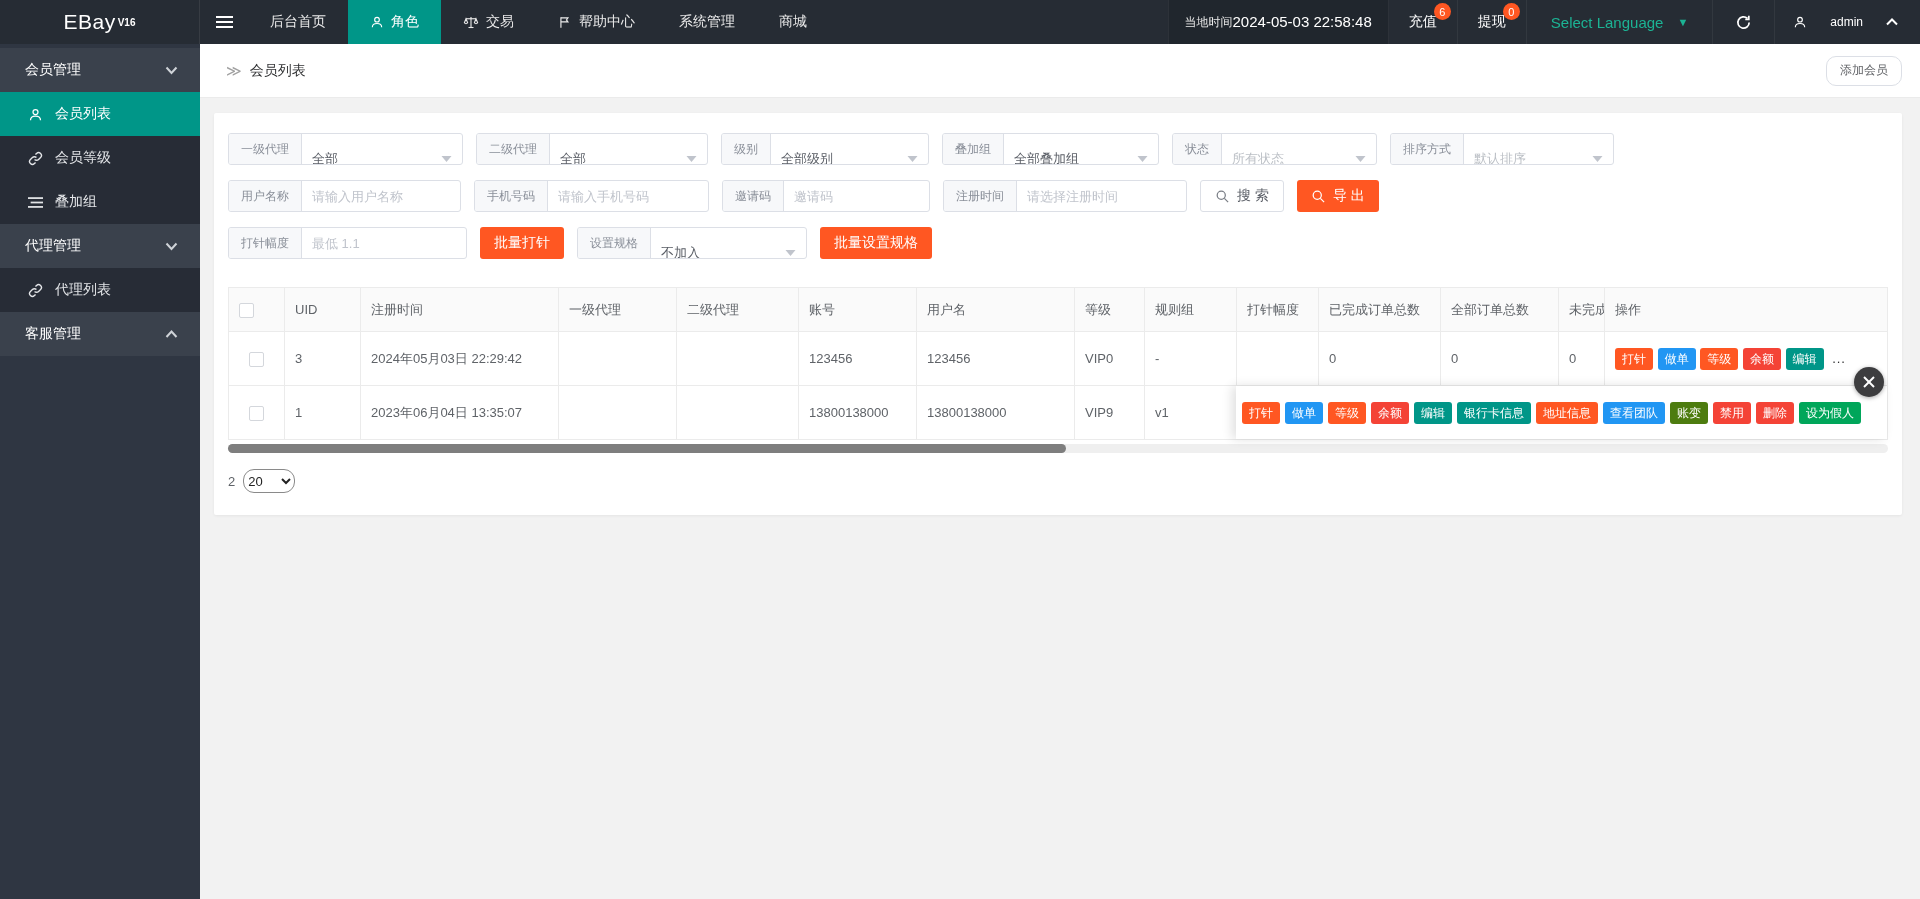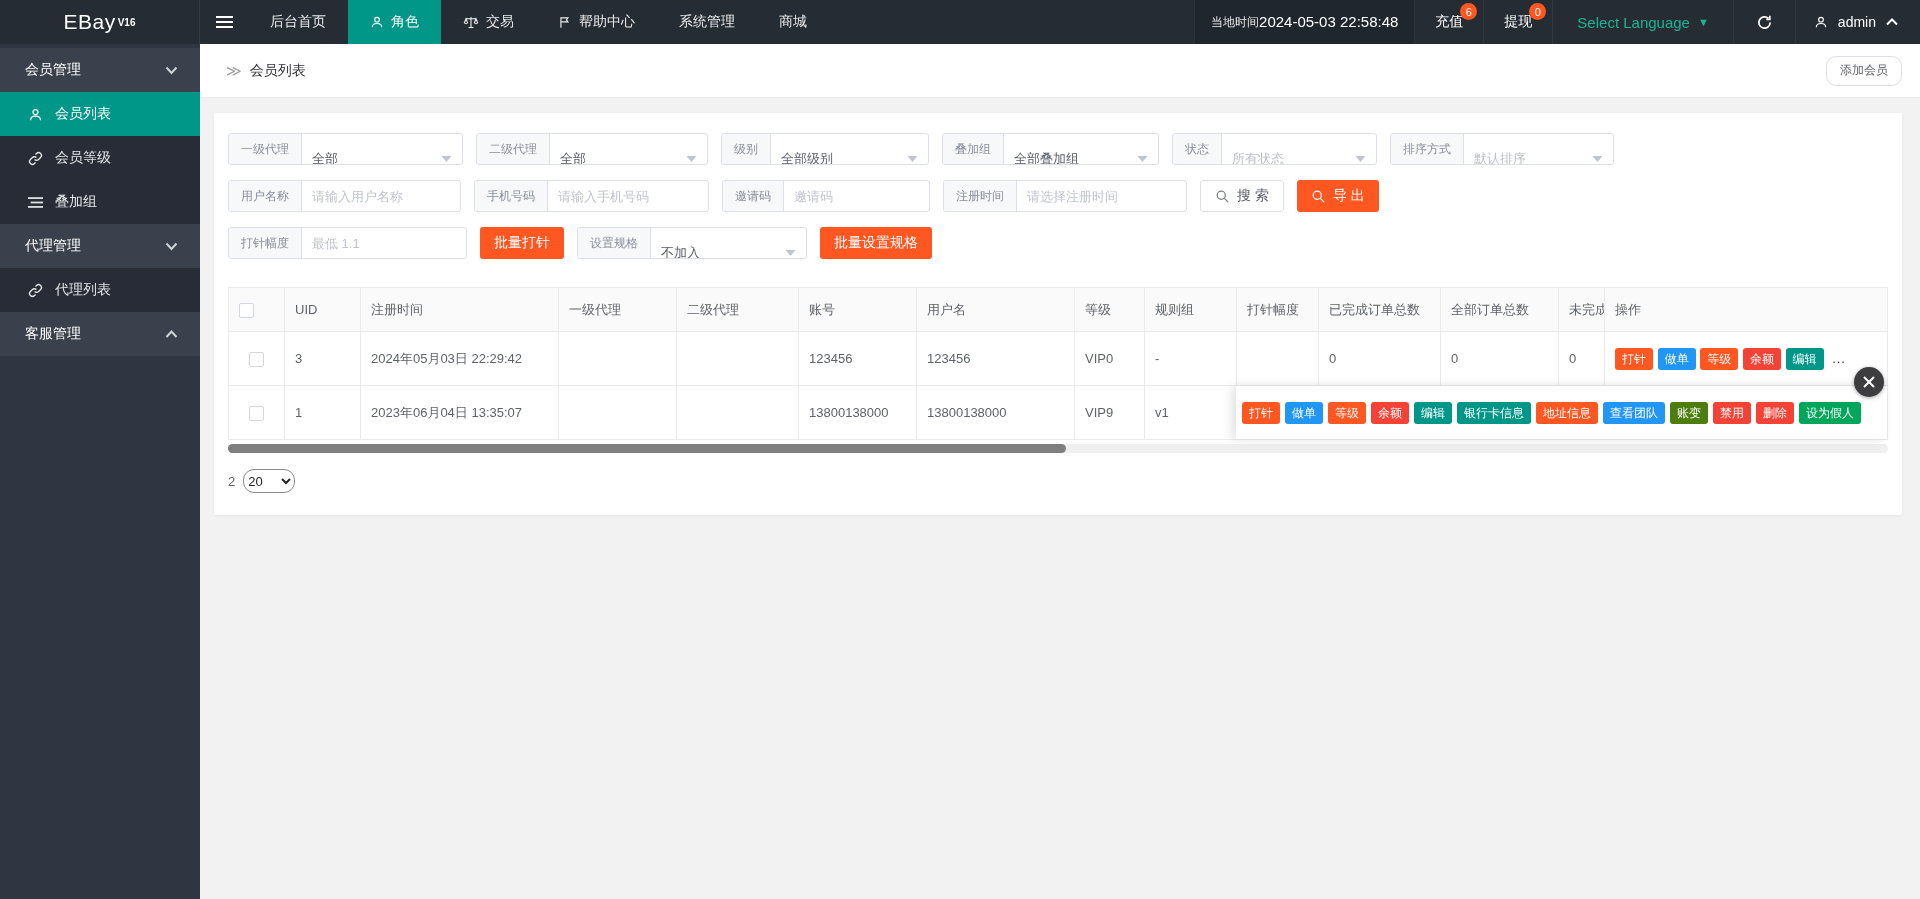--- a/index.html
+++ b/index.html
@@ -14,23 +14,23 @@
   .nav-toggle { width:48px; display:flex; align-items:center; justify-content:center; color:#fff; cursor:pointer; }
   .nav-menu { display:flex; align-items:stretch; }
   .nav-item { display:flex; align-items:center; gap:7px; padding:0 22px; color:#eaeaea; font-size:14px; cursor:pointer; }
   .nav-item.active { background:#009688; color:#fff; }
   .nav-right { margin-left:auto; display:flex; align-items:stretch; }
   .time-block { background:#20262d; padding:2px 16px; display:flex; flex-direction:row; align-items:center; justify-content:center; color:#fff; border-left:1px solid rgba(255,255,255,.06); border-right:1px solid rgba(255,255,255,.06); }
   .time-label { font-size:12px; line-height:16px; color:#e8e8e8; }
   .time-value { font-size:15px; line-height:18px; }
   .nav-badge-item { position:relative; display:flex; align-items:center; padding:0 20px; color:#fff; font-size:14px; cursor:pointer; border-right:1px solid rgba(255,255,255,.06); }
   .badge { position:absolute; top:3px; right:6px; min-width:17px; height:17px; border-radius:9px; background:#ff5722; color:#fff; font-size:11px; display:flex; align-items:center; justify-content:center; padding:0 4px; }
-  .lang-item { display:flex; align-items:center; gap:8px; padding:0 24px; color:#1cb394; font-size:15px; cursor:pointer; border-right:1px solid rgba(255,255,255,.06); }
+  .lang-item { display:flex; align-items:center; gap:14px; padding:0 24px; color:#1cb394; font-size:15px; cursor:pointer; border-right:1px solid rgba(255,255,255,.06); }
   .refresh-item { display:flex; align-items:center; padding:0 22px; color:#fff; cursor:pointer; border-right:1px solid rgba(255,255,255,.06); }
-  .user-item { display:flex; align-items:center; gap:10px; padding:0 22px 0 18px; color:#fff; font-size:14px; cursor:pointer; }
+  .user-item { display:flex; align-items:center; gap:23px; padding:0 22px 0 18px; color:#fff; font-size:12px; cursor:pointer; }
 
   
   .sidebar { position:absolute; top:44px; left:0; width:200px; height:855px; background:#2f3642; z-index:10; padding-top:4px; }
   .side-row { height:44px; display:flex; align-items:center; font-size:14px; cursor:pointer; position:relative; }
   .side-group { background:#3a414c; color:#fff; padding-left:25px; }
   .side-item { background:#272c36; color:#e3e5e8; padding-left:28px; gap:12px; }
   .side-item.active { background:#009688; color:#fff; }
   .side-chevron { position:absolute; right:22px; color:#cfd3d8; display:flex; }
   .side-icon { display:flex; color:inherit; }
 

